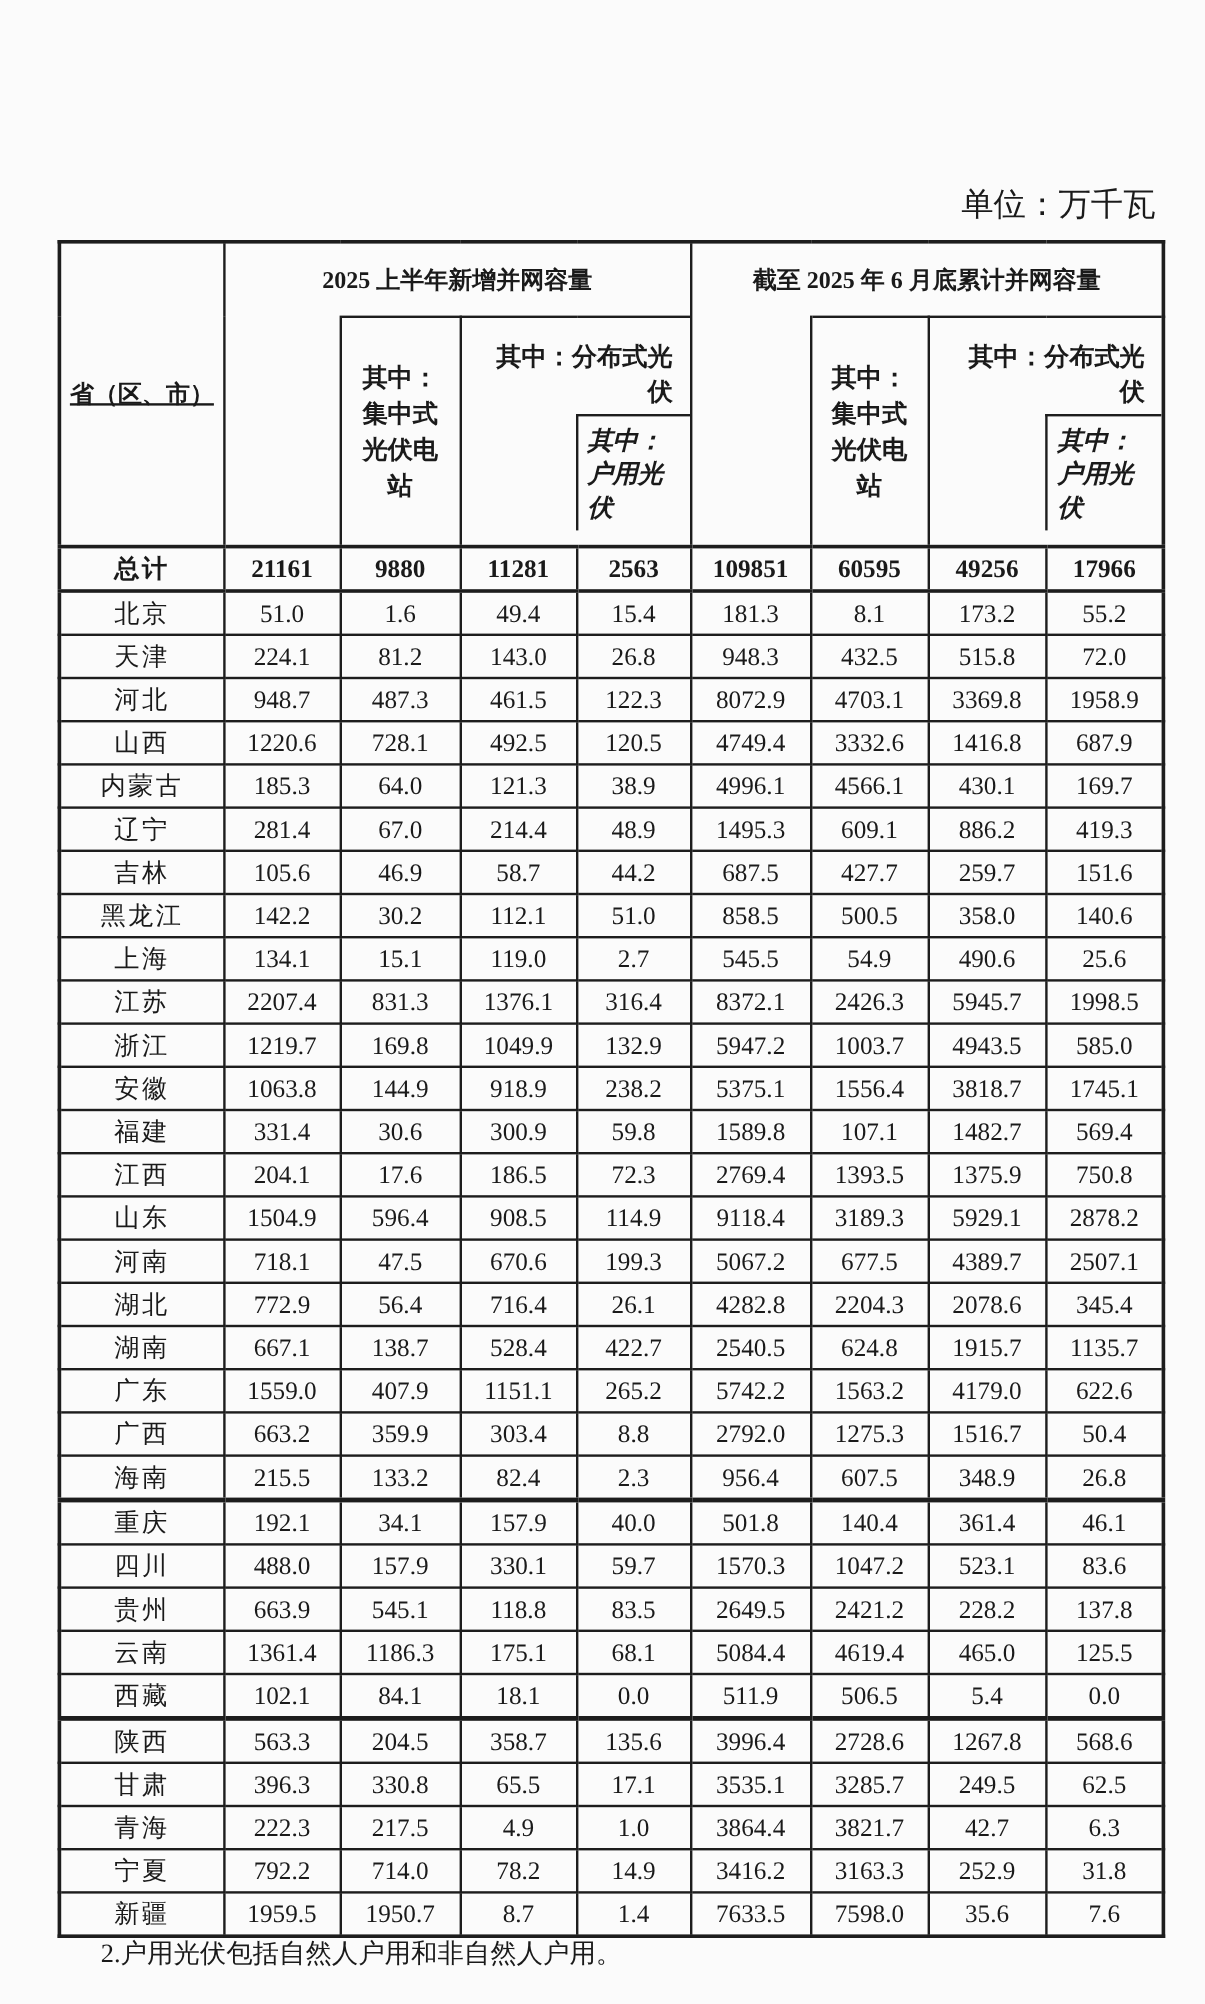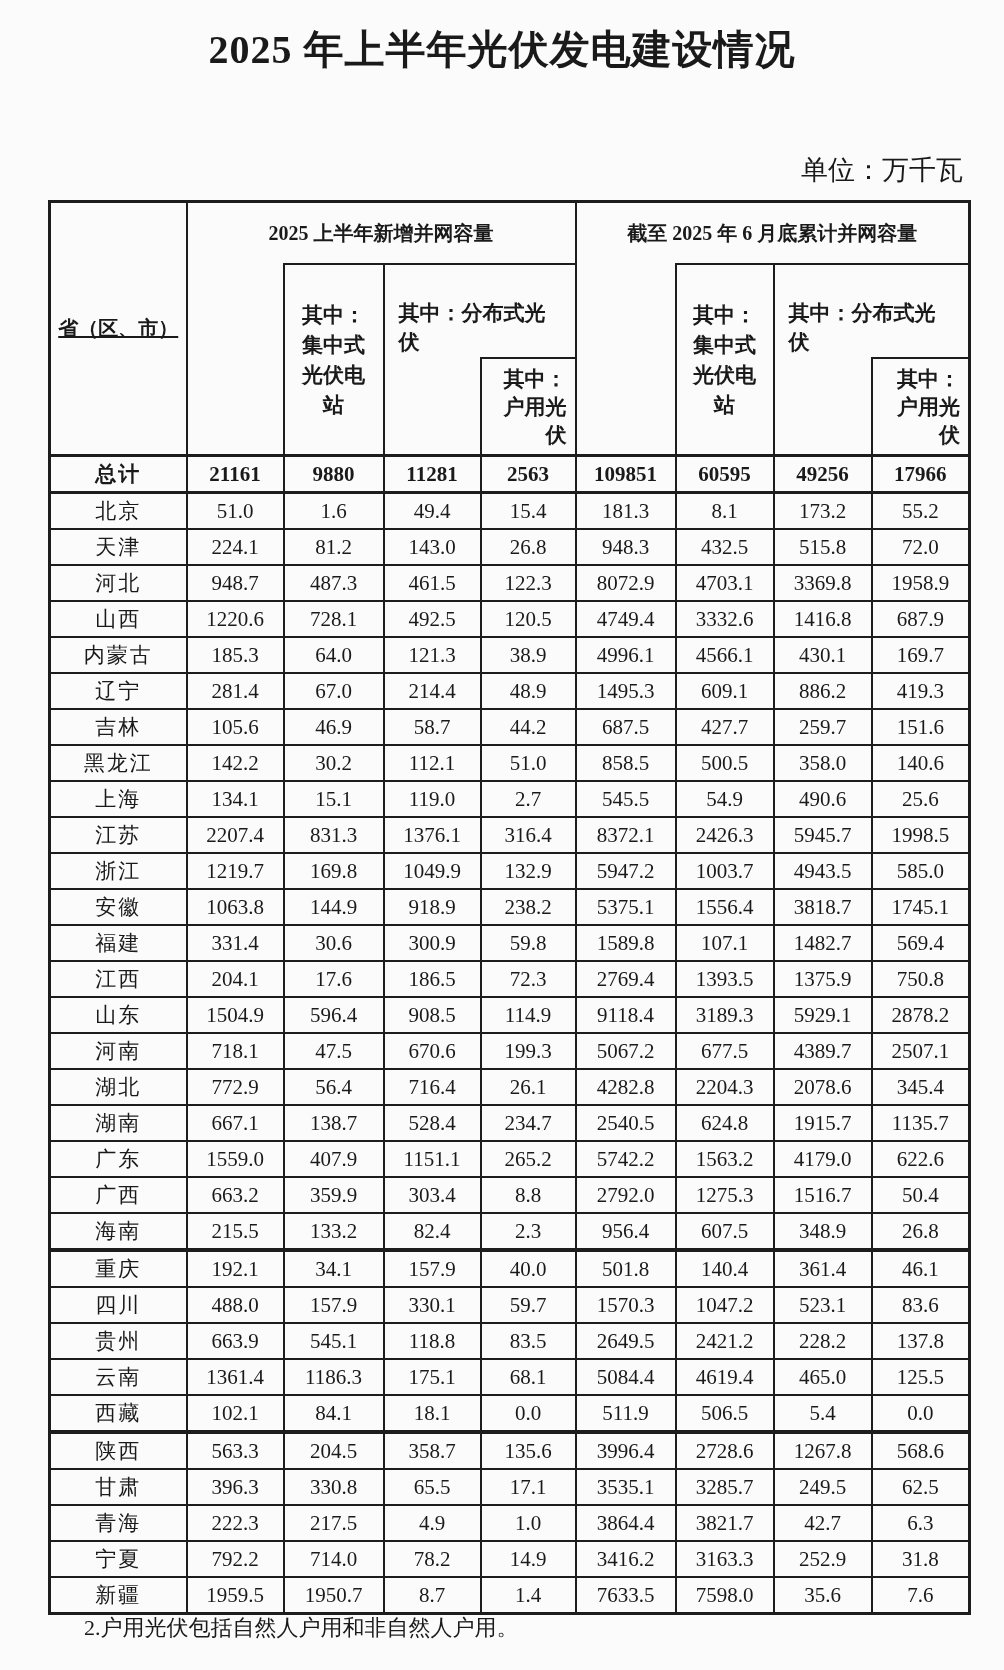--- a/index.html
+++ b/index.html
@@ -60,39 +60,40 @@
   .h2 .dist {
     position: relative;
     padding: 0;
     vertical-align: top;
   }
   .dist-label {
     height: 94px;
     display: flex;
     align-items: center;
     justify-content: center;
-    text-align: left;
-    padding: 16px 14px;
+    text-align: right;
+    padding: 0 14px;
     line-height: 29px;
   }
   .hh-box {
     position: absolute;
     right: 0;
-    bottom: 0;
+    bottom: 12px;
     box-sizing: border-box;
     width: 50%;
     height: 97px;
     border-top: 2px solid #1d1d1d;
     border-left: 2px solid #1d1d1d;
     display: flex;
     align-items: center;
     justify-content: center;
-    text-align: right;
+    text-align: left;
     line-height: 28px;
     padding: 0 8px;
+    font-style: italic;
   }
   tbody td { height: 34px; }
   .total-row td {
     font-weight: bold;
     border-top: 3px solid #1d1d1d;
     border-bottom: 3px solid #1d1d1d;
   }
   .group-end td { border-bottom: 4px solid #1d1d1d; }
   .rowlabel { letter-spacing: 2px; margin-top: 26px; }
   .notes {
@@ -103,21 +104,20 @@
     font-size: 22px;
     line-height: 31px;
   }
   .note2 { padding-left: 76px; }
 </style>
 </head>
 <body>
 
 <div class="page">
 
-  <h1 class="title">2025 年上半年光伏发电建设情况</h1>
 
   <div class="unit">单位：万千瓦</div>
 
   <table class="tbl">
     <colgroup>
       <col style="width:137px">
       <col style="width:97px">
       <col style="width:100px">
       <col style="width:97px">
       <col style="width:95px">
@@ -344,21 +344,21 @@
           <td class="val">4282.8</td>
           <td class="val">2204.3</td>
           <td class="val">2078.6</td>
           <td class="val">345.4</td>
         </tr>
         <tr class="data-row">
           <td class="rowlabel">湖南</td>
           <td class="val">667.1</td>
           <td class="val">138.7</td>
           <td class="val">528.4</td>
-          <td class="val">234.7</td>
+          <td class="val">422.7</td>
           <td class="val">2540.5</td>
           <td class="val">624.8</td>
           <td class="val">1915.7</td>
           <td class="val">1135.7</td>
         </tr>
         <tr class="data-row">
           <td class="rowlabel">广东</td>
           <td class="val">1559.0</td>
           <td class="val">407.9</td>
           <td class="val">1151.1</td>

